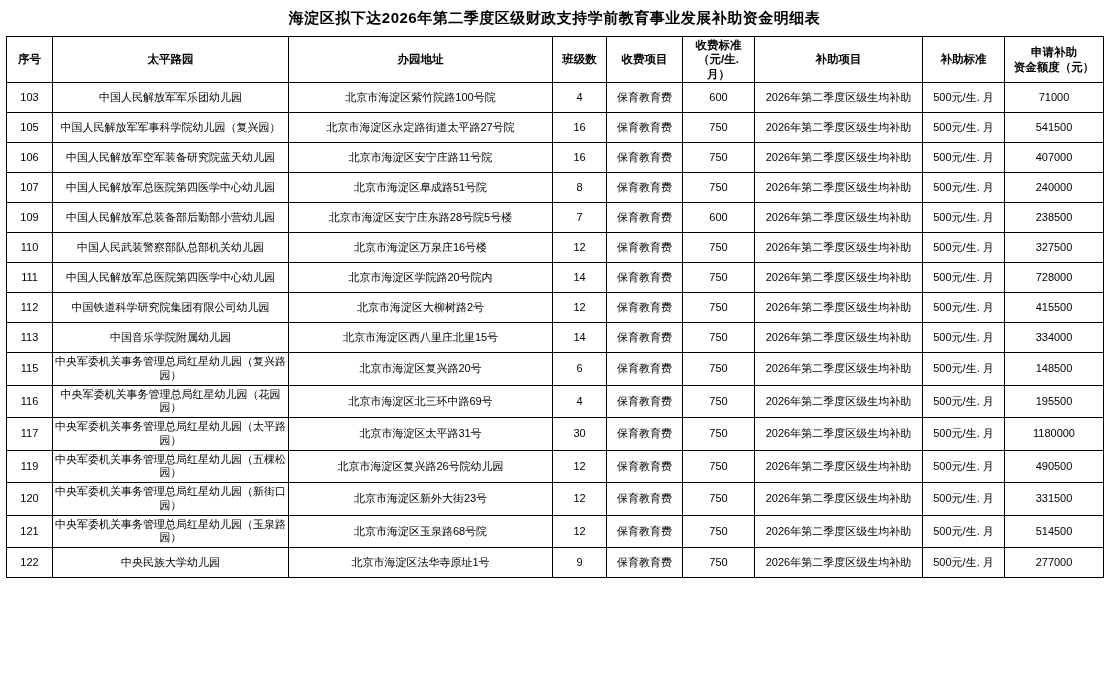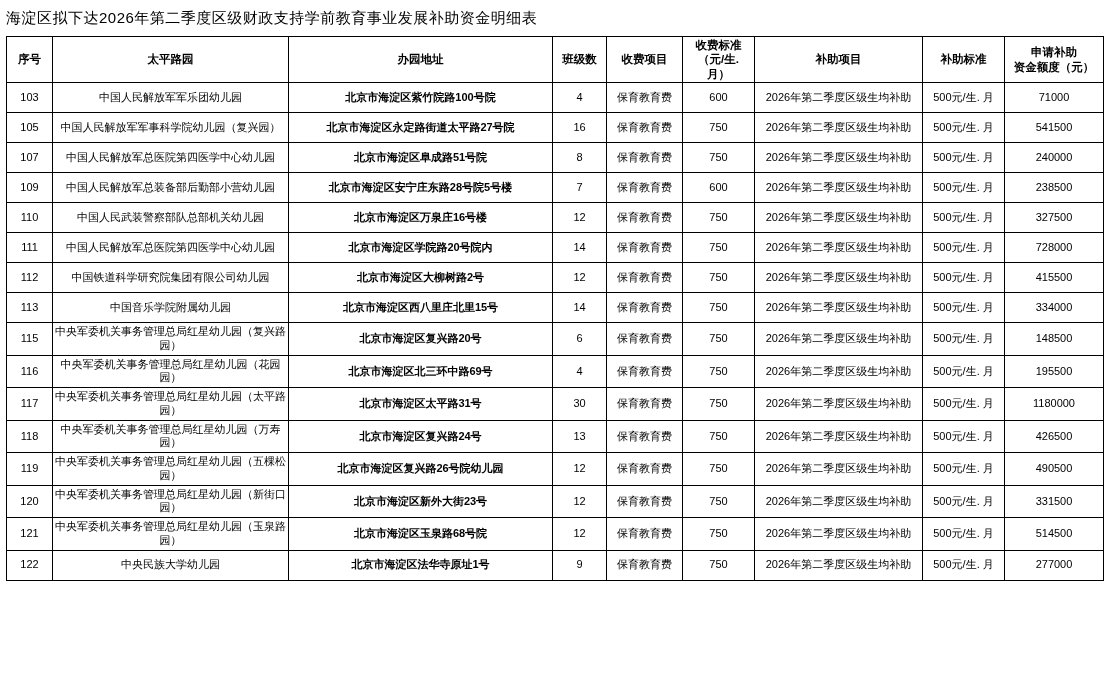--- a/index.html
+++ b/index.html
@@ -13,23 +13,23 @@
     font-family: "Liberation Sans", "DejaVu Sans", sans-serif;
     color: #000000;
     overflow: hidden;
   }
   .page {
     width: 1109px;
     box-sizing: border-box;
     padding: 0 6px;
   }
   .doc-title {
-    text-align: left;
+    text-align: center;
     font-size: 15px;
-    font-weight: normal;
+    font-weight: bold;
     letter-spacing: 0.5px;
     padding: 9px 0 9px 0;
     line-height: 1.2;
   }
   table.subsidy-table {
     border-collapse: collapse;
     width: 1097px;
     table-layout: fixed;
     font-size: 11px;
   }
@@ -56,21 +56,21 @@
   .col-name     { width: 236px; }
   .col-addr     { width: 264px; }
   .col-classes  { width: 54px; }
   .col-feeitem  { width: 76px; }
   .col-feestd   { width: 72px; }
   .col-project  { width: 168px; }
   .col-subsidystd { width: 82px; }
   .col-amount   { width: 99px; }
   .two-line { display: block; }
   td.name-cell { font-size: 10.5px; }
-  td.addr-cell { font-size: 10.5px; font-weight: bold; }
+  td.addr-cell { font-size: 10.5px; }
   td.project-cell { font-size: 10px; }
   td.subsidystd-cell { font-size: 10px; }
   td.amount-cell { font-size: 11px; }
 </style>
 </head>
 <body>
 
 <div class="page">
 
   <div class="doc-title">海淀区拟下达2026年第二季度区级财政支持学前教育事业发展补助资金明细表</div>
@@ -123,20 +123,31 @@
         <td class="name-cell">中国人民解放军军事科学院幼儿园（复兴园）</td>
         <td class="addr-cell">北京市海淀区永定路街道太平路27号院</td>
         <td>16</td>
         <td>保育教育费</td>
         <td>750</td>
         <td class="project-cell">2026年第二季度区级生均补助</td>
         <td class="subsidystd-cell">500元/生. 月</td>
         <td class="amount-cell">541500</td>
       </tr>
       <tr>
+        <td>106</td>
+        <td class="name-cell">中国人民解放军空军装备研究院蓝天幼儿园</td>
+        <td class="addr-cell">北京市海淀区安宁庄路11号院</td>
+        <td>16</td>
+        <td>保育教育费</td>
+        <td>750</td>
+        <td class="project-cell">2026年第二季度区级生均补助</td>
+        <td class="subsidystd-cell">500元/生. 月</td>
+        <td class="amount-cell">407000</td>
+      </tr>
+      <tr>
         <td>107</td>
         <td class="name-cell">中国人民解放军总医院第四医学中心幼儿园</td>
         <td class="addr-cell">北京市海淀区阜成路51号院</td>
         <td>8</td>
         <td>保育教育费</td>
         <td>750</td>
         <td class="project-cell">2026年第二季度区级生均补助</td>
         <td class="subsidystd-cell">500元/生. 月</td>
         <td class="amount-cell">240000</td>
       </tr>
@@ -222,31 +233,20 @@
         <td class="name-cell">中央军委机关事务管理总局红星幼儿园（太平路园）</td>
         <td class="addr-cell">北京市海淀区太平路31号</td>
         <td>30</td>
         <td>保育教育费</td>
         <td>750</td>
         <td class="project-cell">2026年第二季度区级生均补助</td>
         <td class="subsidystd-cell">500元/生. 月</td>
         <td class="amount-cell">1180000</td>
       </tr>
       <tr>
-        <td>118</td>
-        <td class="name-cell">中央军委机关事务管理总局红星幼儿园（万寿园）</td>
-        <td class="addr-cell">北京市海淀区复兴路24号</td>
-        <td>13</td>
-        <td>保育教育费</td>
-        <td>750</td>
-        <td class="project-cell">2026年第二季度区级生均补助</td>
-        <td class="subsidystd-cell">500元/生. 月</td>
-        <td class="amount-cell">426500</td>
-      </tr>
-      <tr>
         <td>119</td>
         <td class="name-cell">中央军委机关事务管理总局红星幼儿园（五棵松园）</td>
         <td class="addr-cell">北京市海淀区复兴路26号院幼儿园</td>
         <td>12</td>
         <td>保育教育费</td>
         <td>750</td>
         <td class="project-cell">2026年第二季度区级生均补助</td>
         <td class="subsidystd-cell">500元/生. 月</td>
         <td class="amount-cell">490500</td>
       </tr>

